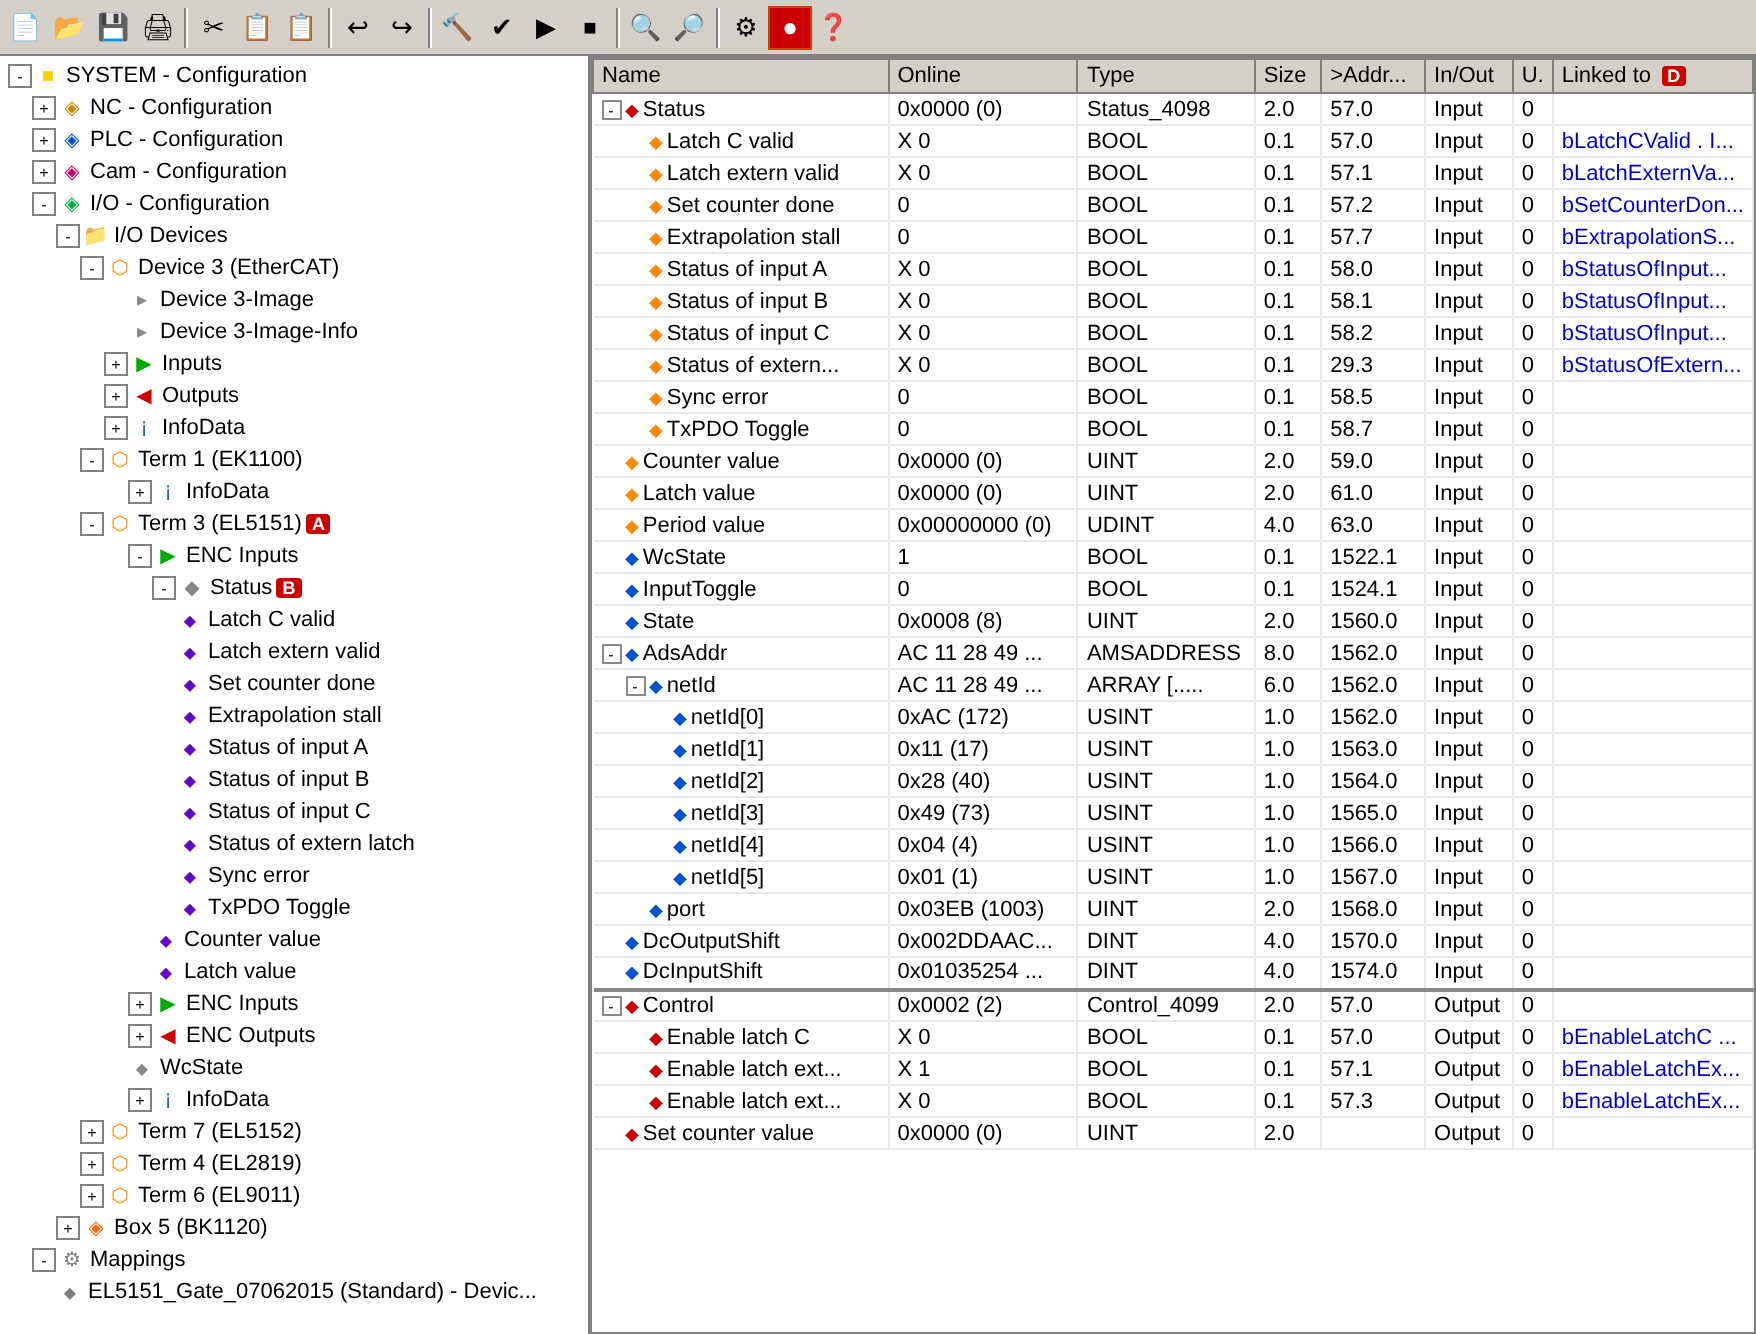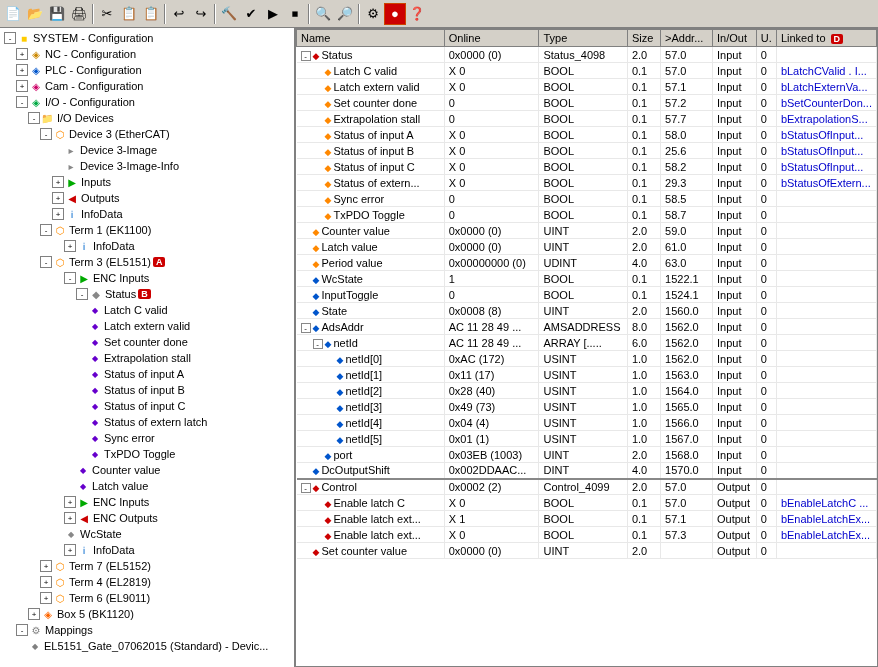--- a/index.html
+++ b/index.html
@@ -383,21 +383,21 @@
               <td>58.0</td>
               <td>Input</td>
               <td>0</td>
               <td style="color: rgb(0, 0, 204);">bStatusOfInput...</td>
             </tr>
             <tr>
               <td><span style="display:inline-block; width:12px;"></span><span style="display:inline-block; width:12px;"></span><span style="color:#ff8800; font-size:9px; margin-right:2px;">◆</span><span>Status of input B</span></td>
               <td>X 0</td>
               <td>BOOL</td>
               <td>0.1</td>
-              <td>25.6</td>
+              <td>58.1</td>
               <td>Input</td>
               <td>0</td>
               <td style="color: rgb(0, 0, 204);">bStatusOfInput...</td>
             </tr>
             <tr>
               <td><span style="display:inline-block; width:12px;"></span><span style="display:inline-block; width:12px;"></span><span style="color:#ff8800; font-size:9px; margin-right:2px;">◆</span><span>Status of input C</span></td>
               <td>X 0</td>
               <td>BOOL</td>
               <td>0.1</td>
               <td>58.2</td>
@@ -584,20 +584,30 @@
               <td>Input</td>
               <td>0</td>
               <td></td>
             </tr>
             <tr>
               <td><span style="display:inline-block; width:0px;"></span><span style="display:inline-block; width:12px;"></span><span style="color:#0055cc; font-size:9px; margin-right:2px;">◆</span><span>DcOutputShift</span></td>
               <td>0x002DDAAC...</td>
               <td>DINT</td>
               <td>4.0</td>
               <td>1570.0</td>
+              <td>Input</td>
+              <td>0</td>
+              <td></td>
+            </tr>
+            <tr>
+              <td><span style="display:inline-block; width:0px;"></span><span style="display:inline-block; width:12px;"></span><span style="color:#0055cc; font-size:9px; margin-right:2px;">◆</span><span>DcInputShift</span></td>
+              <td>0x01035254 ...</td>
+              <td>DINT</td>
+              <td>4.0</td>
+              <td>1574.0</td>
               <td>Input</td>
               <td>0</td>
               <td></td>
             </tr>
             <tr style="border-top: 2px solid rgb(136, 136, 136);">
               <td><span style="display:inline-block; width:0px;"></span><span style="display:inline-block; width:10px; height:10px; border:1px solid #888; text-align:center; line-height:9px; font-size:8px; cursor:pointer; margin-right:2px;">-</span><span style="color:#cc0000; font-size:9px; margin-right:2px;">◆</span><span>Control</span></td>
               <td>0x0002 (2)</td>
               <td>Control_4099</td>
               <td>2.0</td>
               <td>57.0</td>

